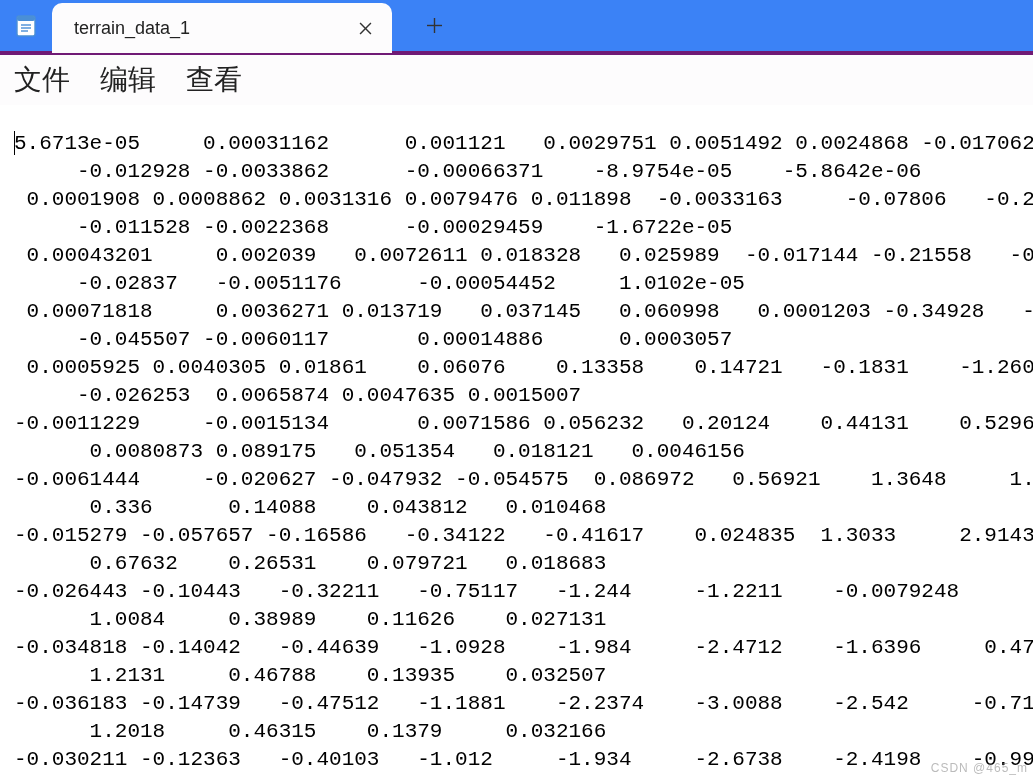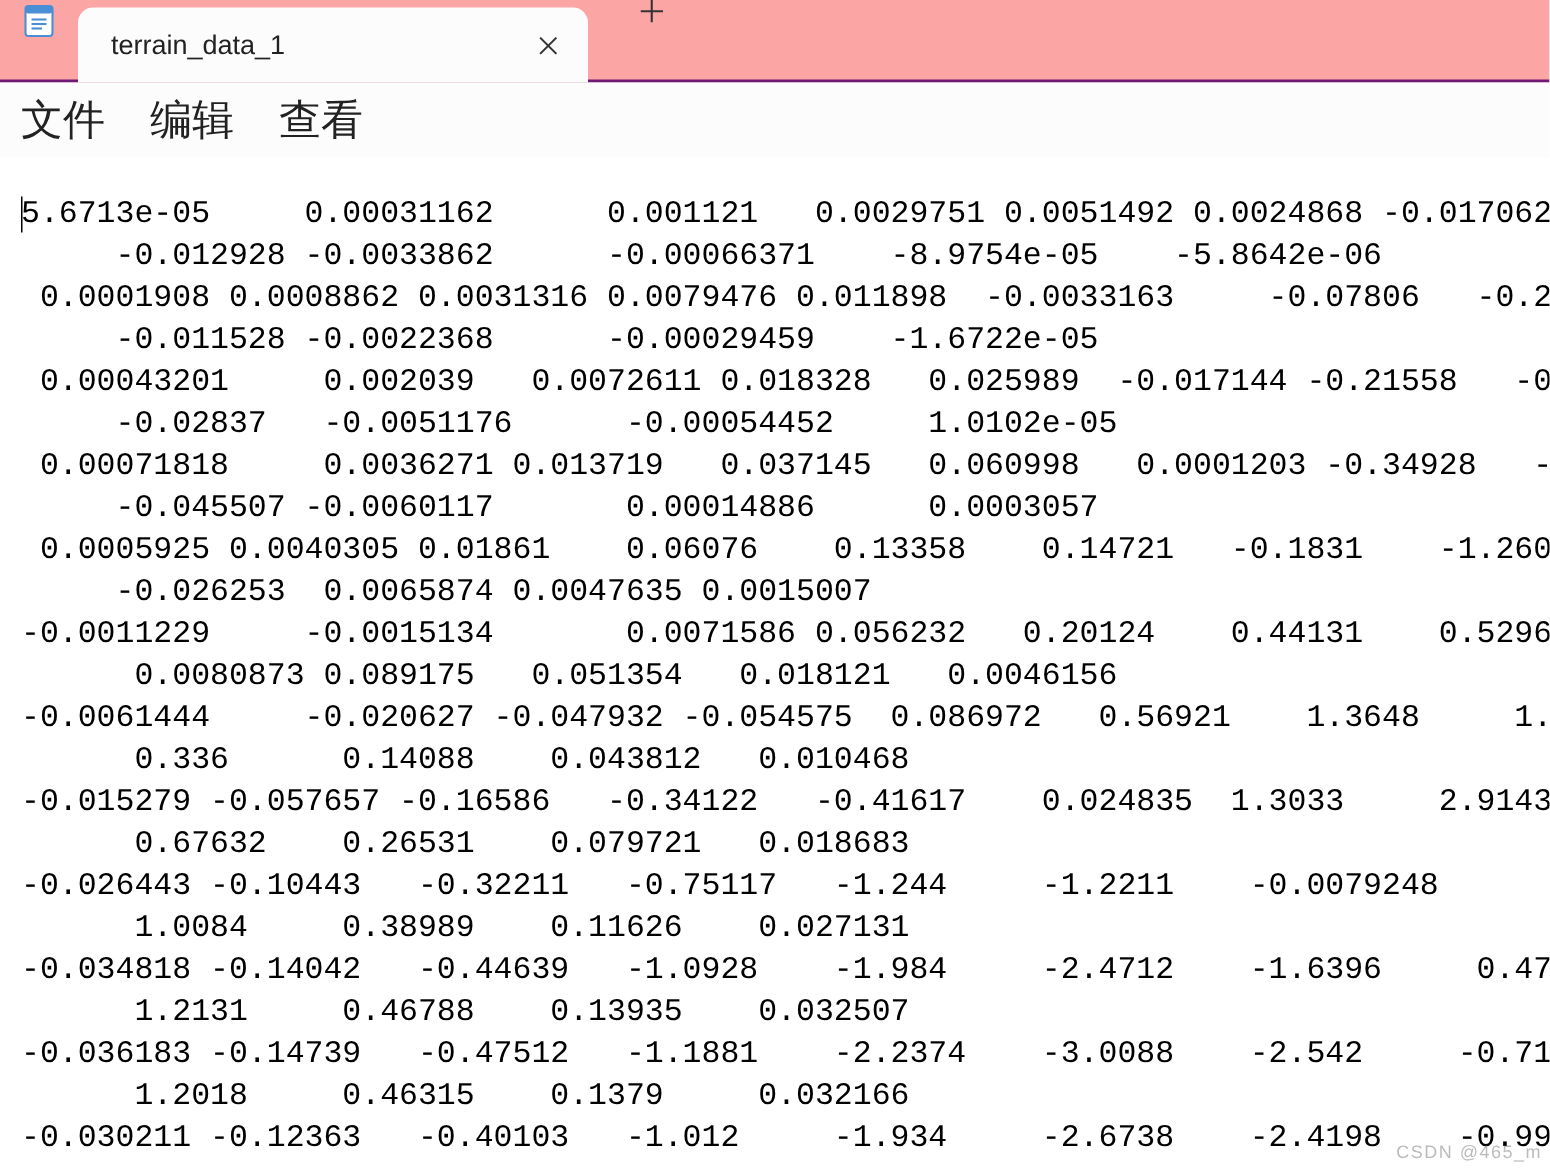--- a/index.html
+++ b/index.html
@@ -7,24 +7,24 @@
       font-family: "Microsoft YaHei", "Segoe UI", sans-serif;
       background: #fff;
       width: 1033px;
       height: 780px;
       overflow: hidden;
       font-size: 18px;
       color: #111;
     }
     .titlebar {
       display: flex;
-      align-items: flex-start;
+      align-items: center;
       height: 55px;
-      background: #fca5a5;
-      border-bottom: 2px solid #701a75;
+      background: #3b82f6;
+      border-bottom: 4px solid #701a75;
     }
     .app-icon {
       width: 28px;
       height: 28px;
       margin: 0 12px;
       display: flex;
       align-items: center;
       justify-content: center;
     }
     .app-icon svg { display: block; }

